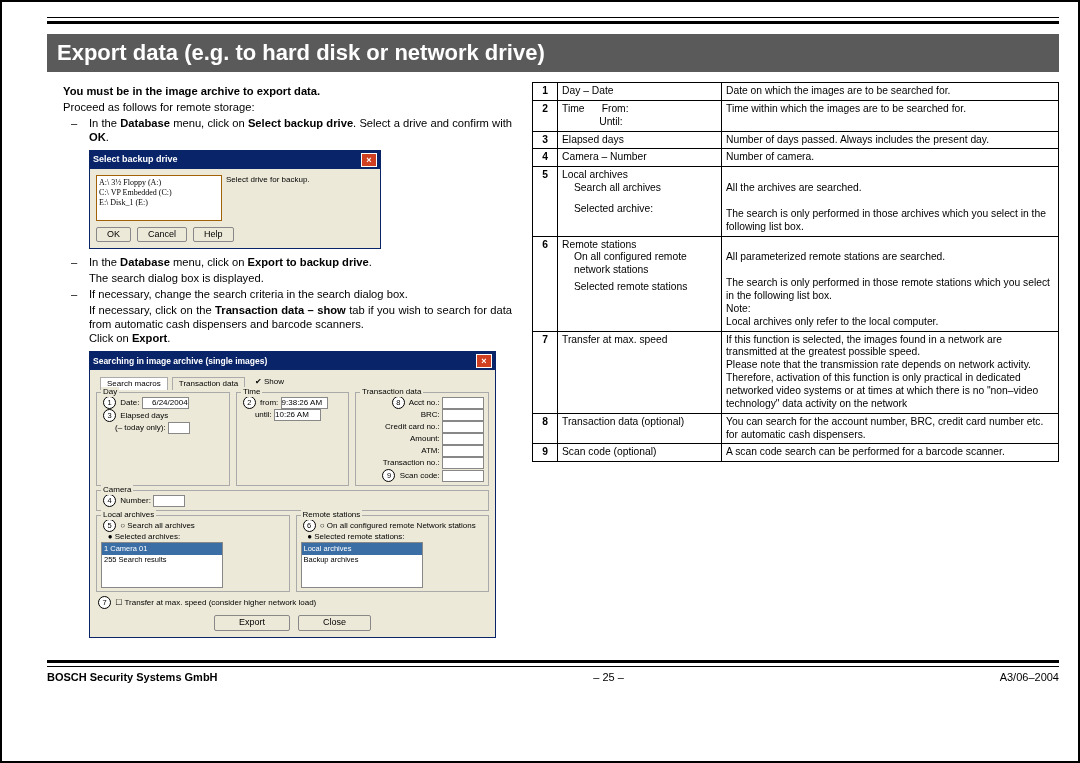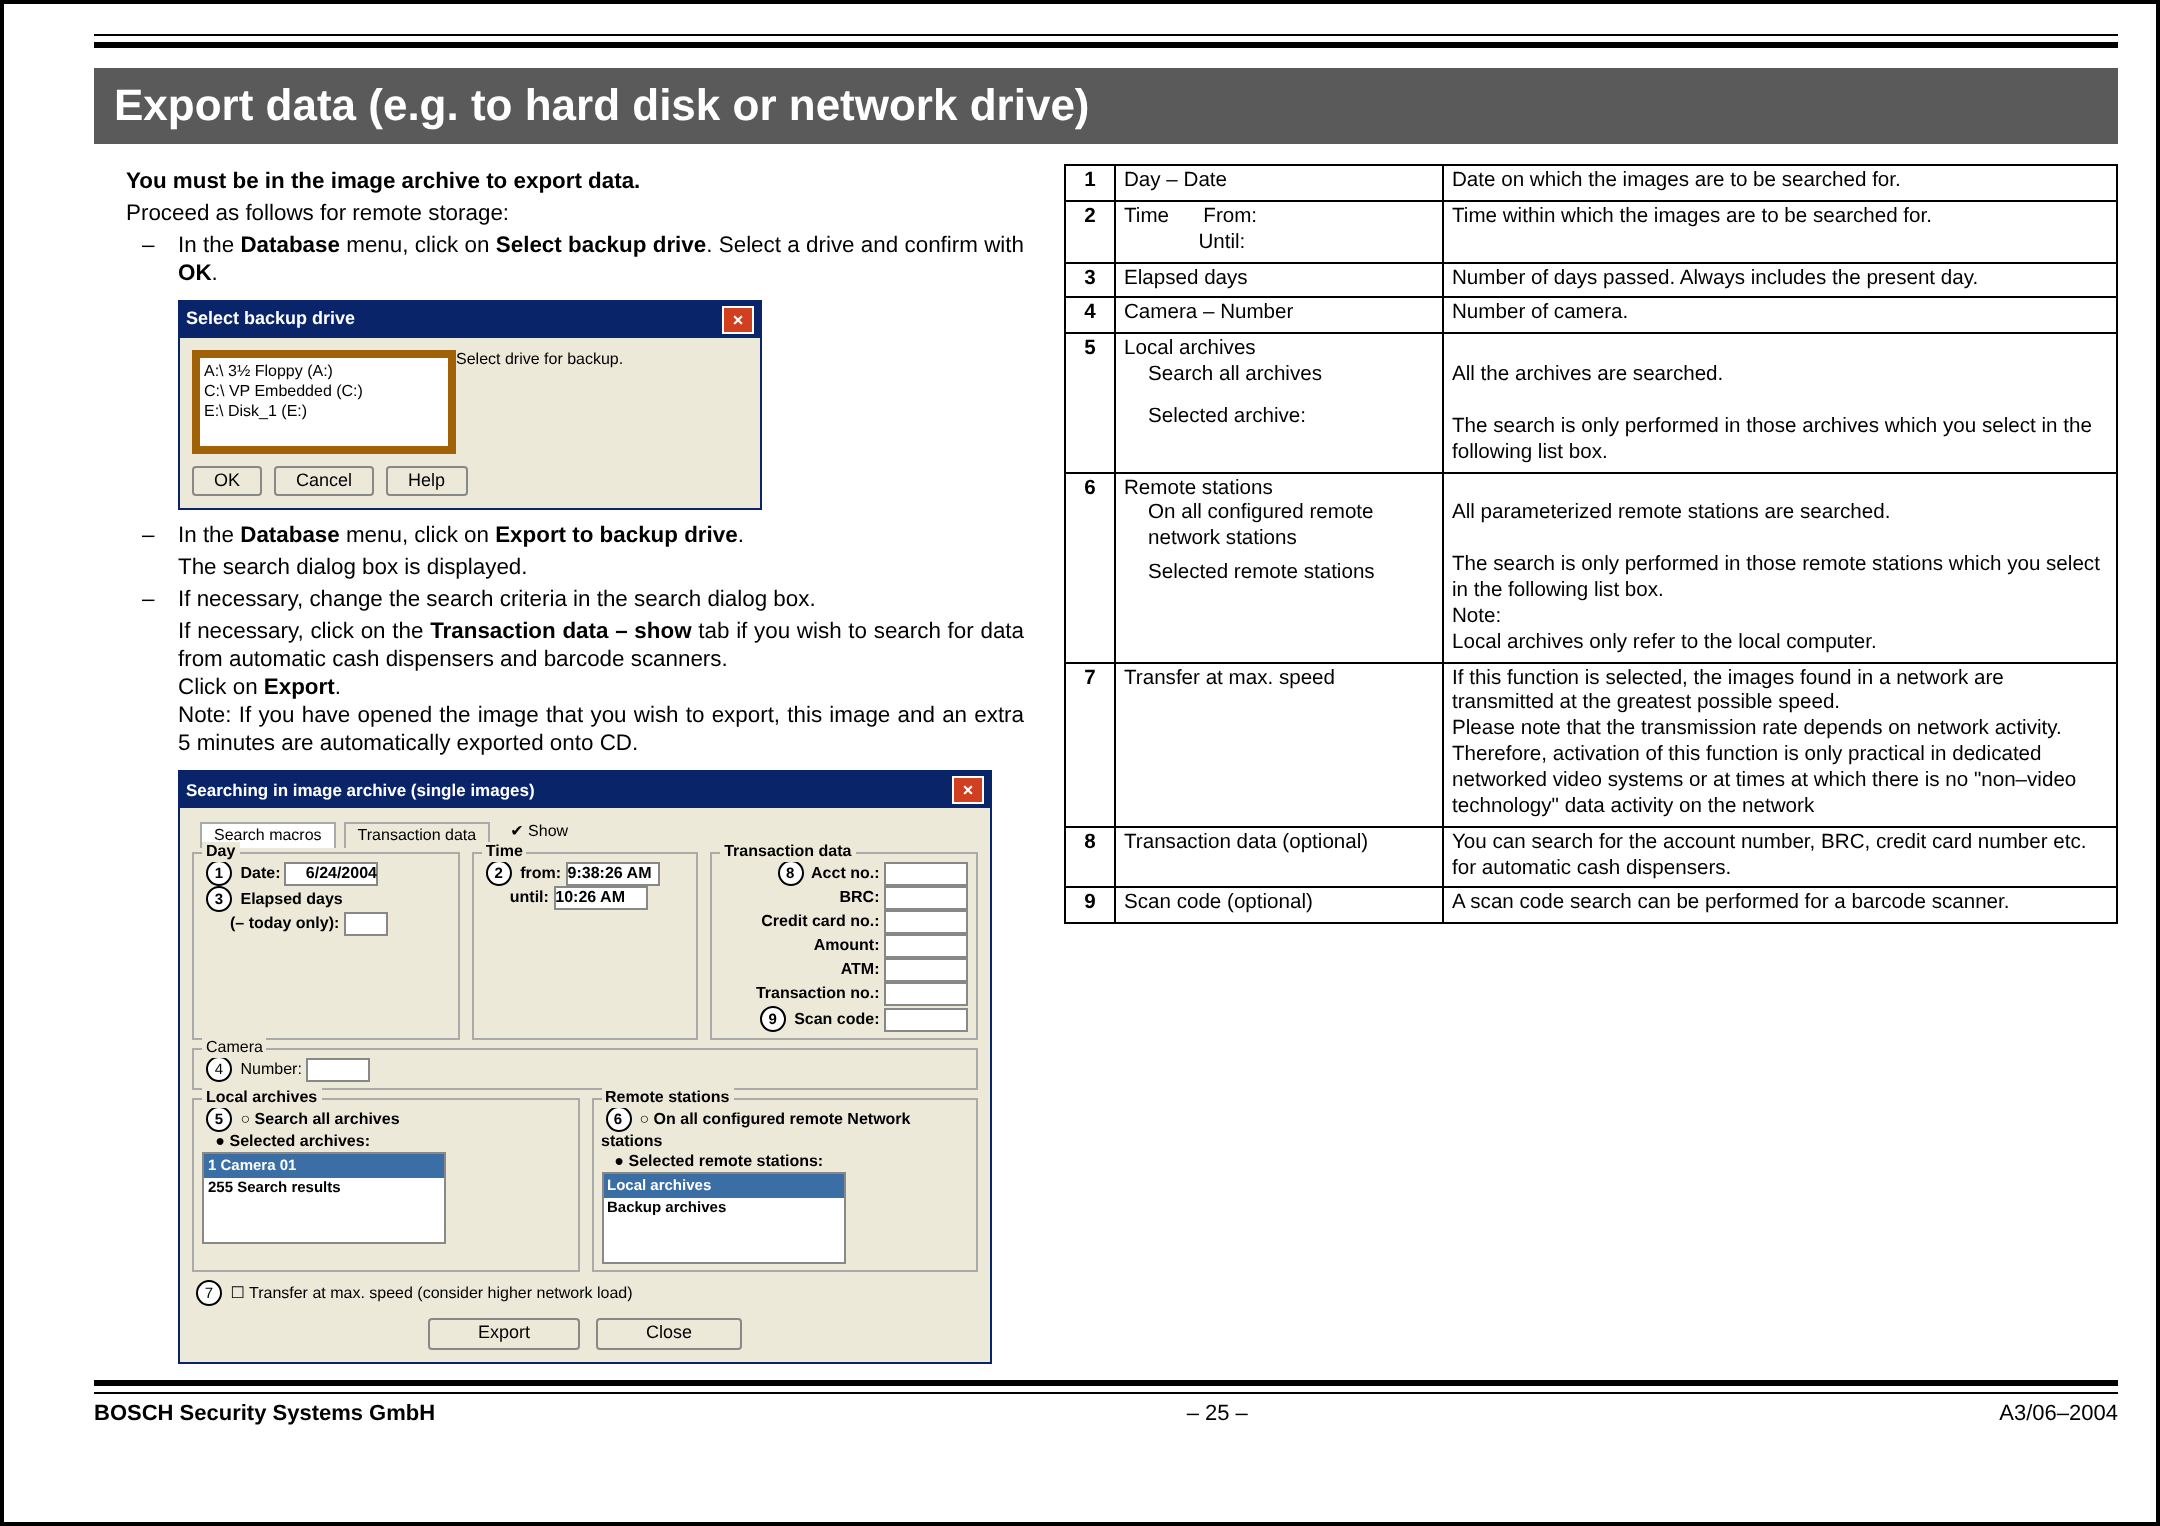--- a/index.html
+++ b/index.html
@@ -69,26 +69,27 @@
     text-align: center;
     line-height: 12px;
     border: 1px solid #fff;
   }
   .dlg-body {
     background: #ece9d8;
     padding: 6px;
   }
   .dlg1-list {
     background: #fff;
-    border: 4px solid #a16207;
+    border: 1px solid #a16207;
     width: 120px;
     height: 40px;
     padding: 2px;
     font-size: 8px;
     float: left;
+    font-family: Liberation Serif, serif;
   }
   .dlg1-side {
     margin-left: 130px;
     font-size: 8px;
   }
   .dlg1-btns {
     clear: both;
     padding-top: 6px;
     display: flex;
     gap: 6px;
@@ -145,21 +146,21 @@
     background: #fff;
     margin: 0 2px;
   }
   .field {
     display: inline-block;
     background: #fff;
     border: 1px solid #888;
     height: 10px;
     vertical-align: middle;
   }
-  .row-flex { display: flex; gap: 6px; font-weight: bold; }
+  .row-flex { display: flex; gap: 6px; }
   .listbox {
     background: #fff;
     border: 1px solid #888;
     width: 120px;
     height: 44px;
     font-size: 7.5px;
     padding: 0;
   }
   .listbox .hdr { background: #3a6ea5; color: #fff; padding: 1px 2px; }
   .listbox .item { padding: 0 2px; }
@@ -241,21 +242,20 @@
       <div class="indent-row">
         <span class="dash">–</span>
         <span>If necessary, change the search criteria in the search dialog box.</span>
       </div>
       <div class="indent-body">
         <span>If necessary, click on the </span><b>Transaction data – show</b><span> tab if you wish to search for data from automatic cash dispensers and barcode scanners.</span>
       </div>
       <div class="indent-body">
         <span>Click on </span><b>Export</b><span>.</span>
       </div>
-      <div class="indent-body">Note: If you have opened the image that you wish to export, this image and an extra 5 minutes are automatically exported onto CD.</div>
 
       <div class="dlg2">
         <div class="dlg-title">
           <span>Searching in image archive (single images)</span>
           <span class="spacer"></span>
           <span class="close-btn">×</span>
         </div>
         <div class="dlg2-body">
           <div class="tabs">
             <span class="tab active">Search macros</span>

